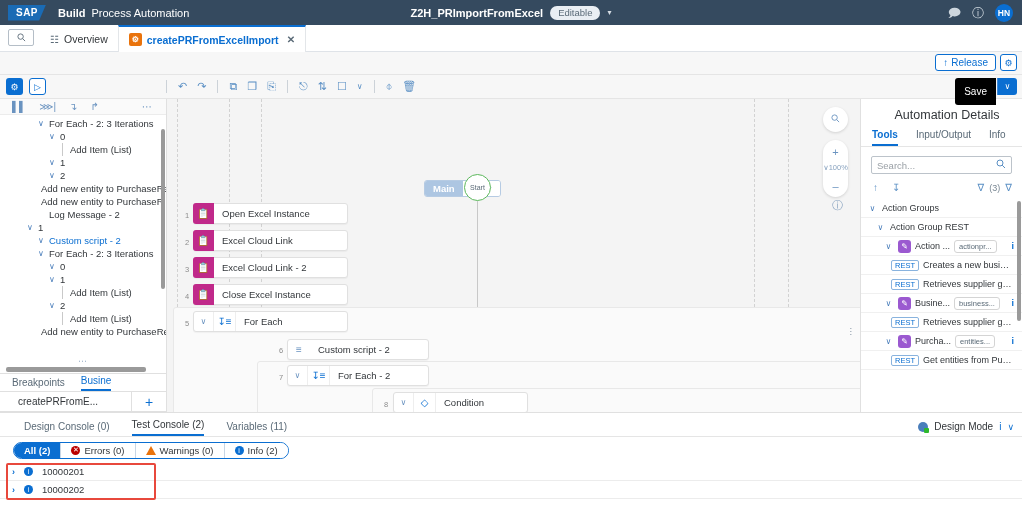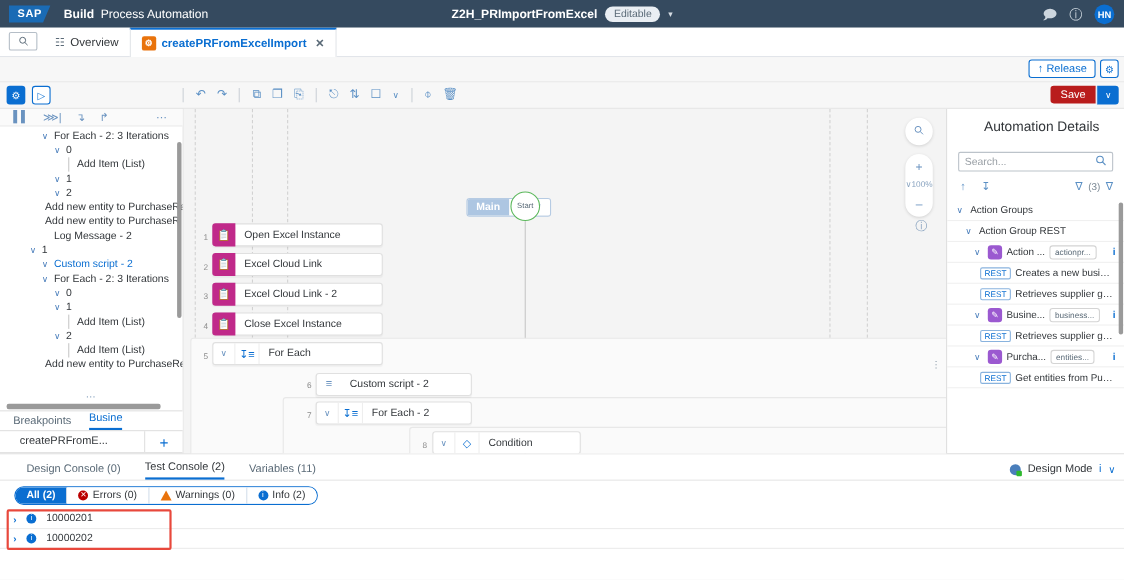--- a/index.html
+++ b/index.html
@@ -103,22 +103,22 @@
   }
   .btn-sq {
     width: 17px; height: 17px; border-radius: 3px; margin-left: 6px;
     display: flex; align-items: center; justify-content: center; font-size: 9px;
   }
   .btn-sq.filled { background: #0a6ed1; color: #fff; }
   .btn-sq.outline { border: 1px solid #0a6ed1; color: #0a6ed1; background: #fff; }
   .tb-sep { width: 1px; height: 13px; background: #ccd2d8; margin: 0 6px; }
   .tb-icon { color: #5a8fc4; font-size: 11px; margin: 0 5px; line-height: 1; }
   .save-btn {
-    position: absolute; right: 26px; top: 3px; height: 16px;
-    background: #b91c1c; color: #fff; font-size: 10px;
+    position: absolute; right: 26px; top: 3px; height: 27px;
+    background: #000000; color: #fff; font-size: 10px;
     display: flex; align-items: center; padding: 0 9px; border-radius: 3px 0 0 3px;
   }
   .save-caret {
     position: absolute; right: 5px; top: 3px; height: 17px; width: 20px;
     background: #0a6ed1; color: #fff; font-size: 8px;
     display: flex; align-items: center; justify-content: center;
     border-radius: 0 3px 3px 0; border-left: 1px solid #3d89da;
   }
 
   
@@ -606,20 +606,25 @@
           <span>∨</span><span>100%</span>
         </div>
         <div class="zc-btn">–</div>
       </div>
       <div style="position:absolute;right:17px;top:99px;color:#8aa4c0;font-size:11px;">ⓘ</div>
       <div class="canvas-dots">⋯</div>
     </div>
 
     <div class="rightpane">
       <div class="rp-title">Automation Details</div>
+      <div class="rp-tabs" id="rp-tabs">
+          <div class="rt active">Tools</div>
+          <div class="rt">Input/Output</div>
+          <div class="rt">Info</div>
+        </div>
       <div class="rp-search">
         <span>Search...</span>
         <span class="mag">
           <svg width="10" height="10" viewBox="0 0 10 10">
               <circle cx="4" cy="4" r="3" stroke="#5a8fc4" fill="none" stroke-width="1"></circle>
               <line x1="6.2" y1="6.2" x2="9" y2="9" stroke="#5a8fc4" stroke-width="1"></line>
             </svg>
         </span>
       </div>
       <div class="rp-toolrow">

